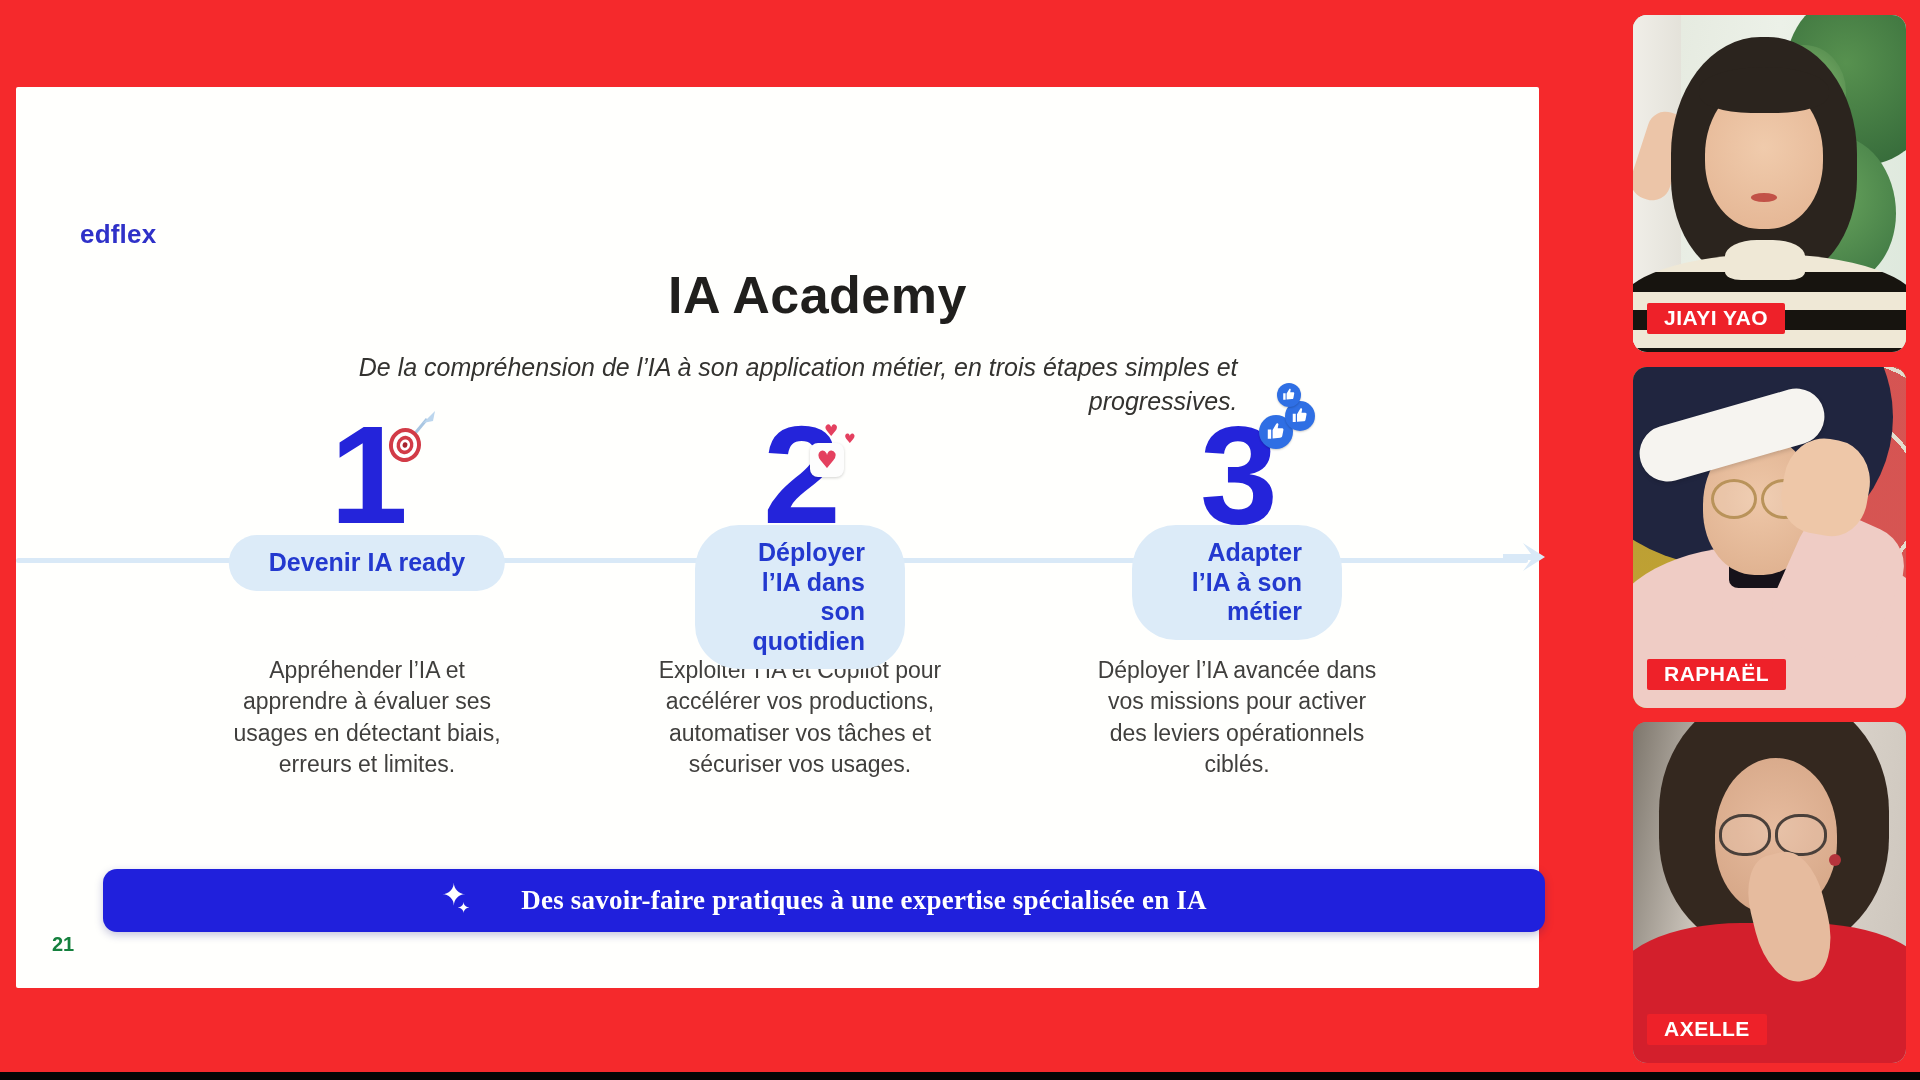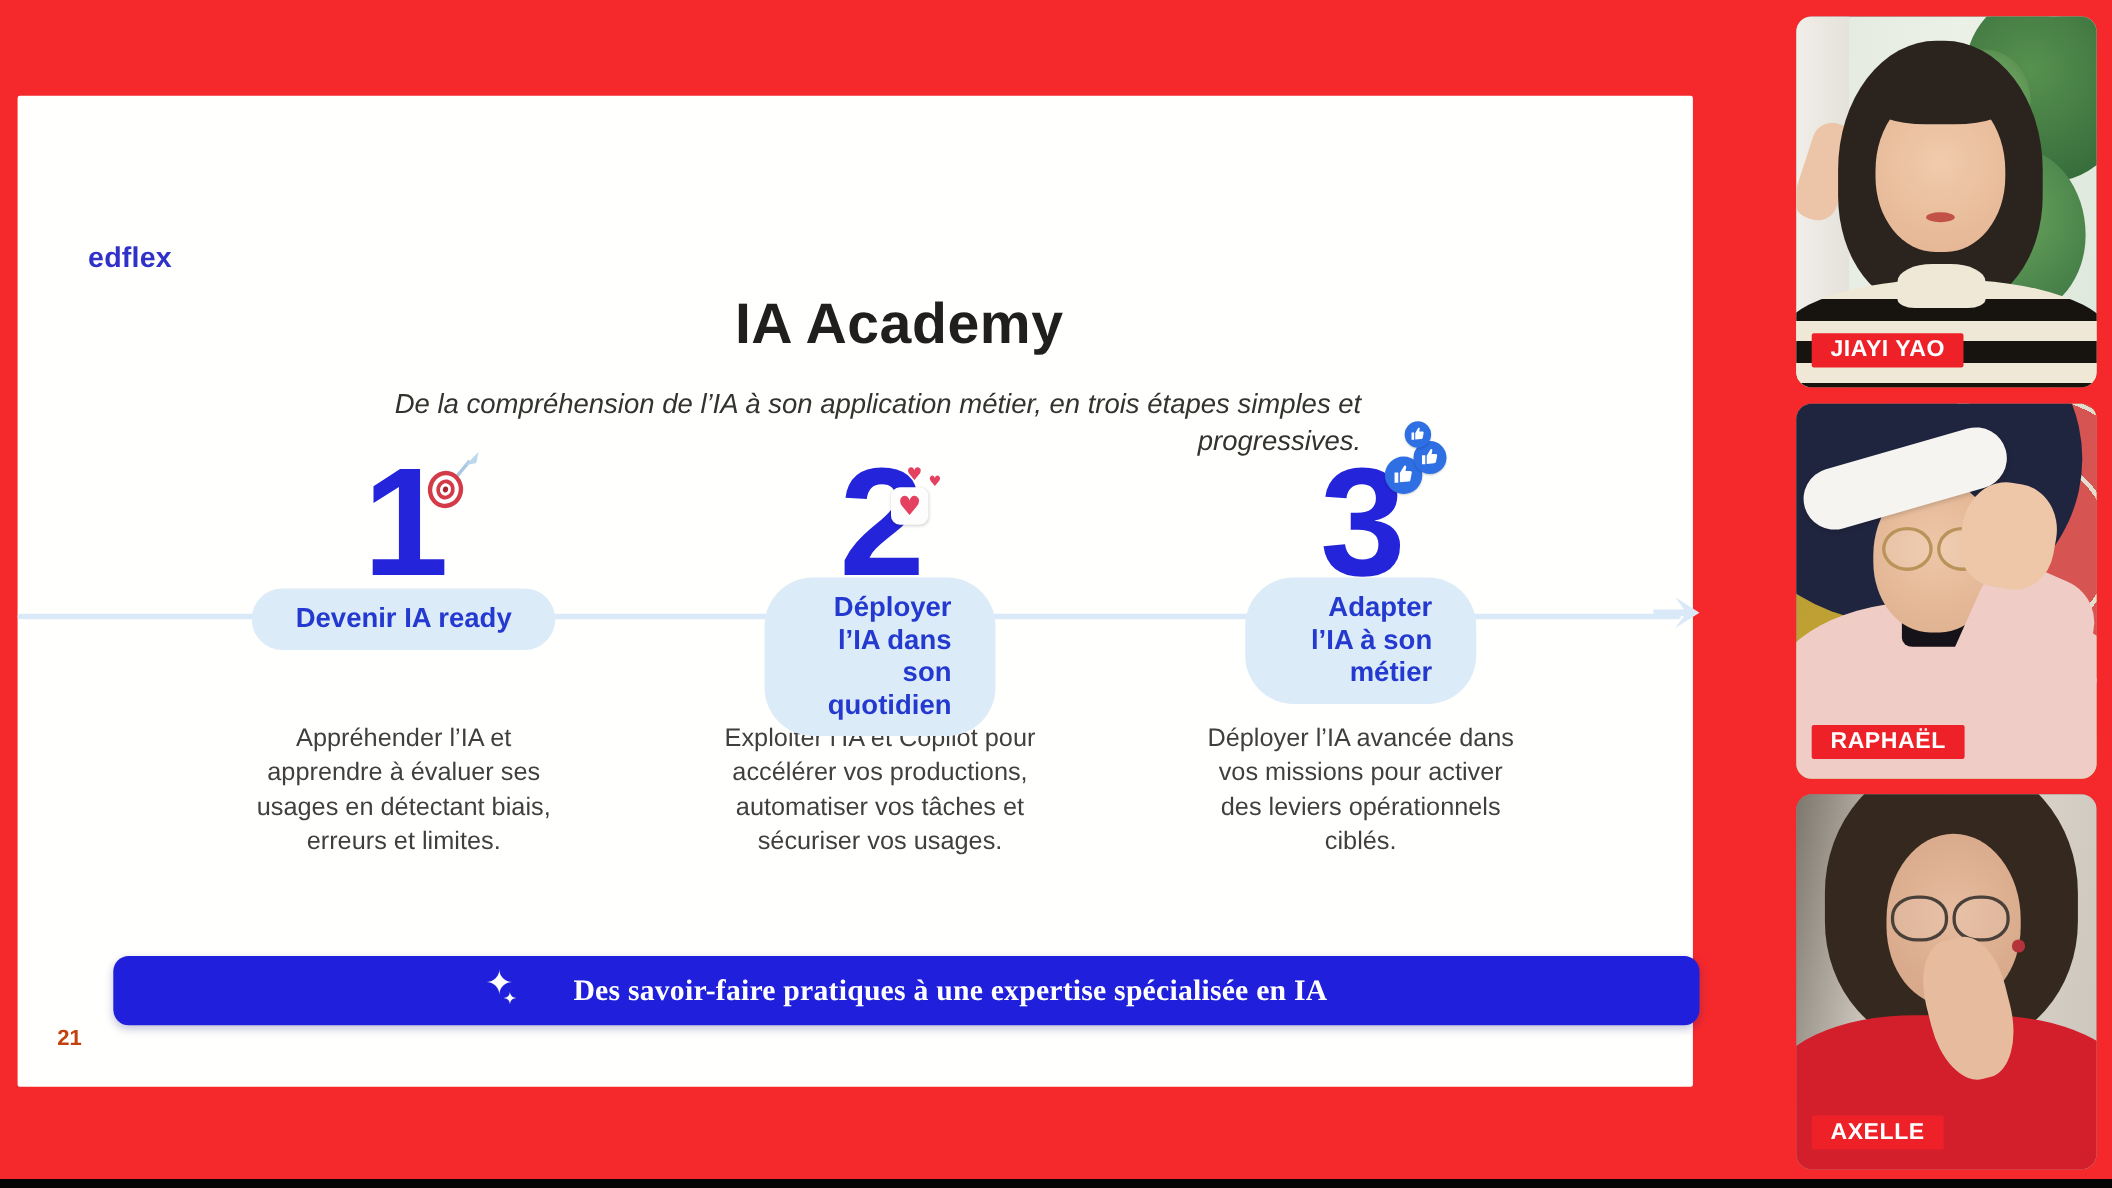--- a/index.html
+++ b/index.html
@@ -54,21 +54,21 @@
   .like2{left:26px;top:8px;width:30px;height:30px;}
   .like3{left:18px;top:-10px;width:24px;height:24px;}
 
   
   .banner{position:absolute;left:87px;top:782px;width:1442px;height:63px;background:#2020dc;border-radius:14px;
           display:flex;align-items:center;justify-content:center;gap:46px;box-shadow:0 3px 8px rgba(20,20,120,0.25);}
   .banner-sparkle{position:relative;width:34px;height:40px;color:#ffffff;font-family:"DejaVu Sans",sans-serif;}
   .banner-sparkle .s1{position:absolute;left:0;top:-4px;font-size:30px;}
   .banner-sparkle .s2{position:absolute;left:16px;top:18px;font-size:15px;}
   .banner-text{color:#ffffff;font-weight:bold;font-size:27px;letter-spacing:0.2px;font-family:Liberation Serif, serif;}
-  .page-number{position:absolute;left:36px;top:846px;font-size:20px;font-weight:bold;color:#c2410c;}
+  .page-number{position:absolute;left:36px;top:846px;font-size:20px;font-weight:bold;color:#15803d;}
 
   
   .thumb{position:absolute;left:1633px;width:273px;border-radius:14px;overflow:hidden;background:#888;}
   .thumb-1{top:15px;height:337px;}
   .thumb-2{top:367px;height:341px;}
   .thumb-3{top:722px;height:341px;}
   .name-tag{position:absolute;left:14px;bottom:18px;background:#ee2129;color:#fff;font-weight:bold;font-size:21px;
             letter-spacing:0.5px;padding:3px 17px 4px;z-index:9;border-radius:2px;}
   .thumb *{position:absolute;}
 

